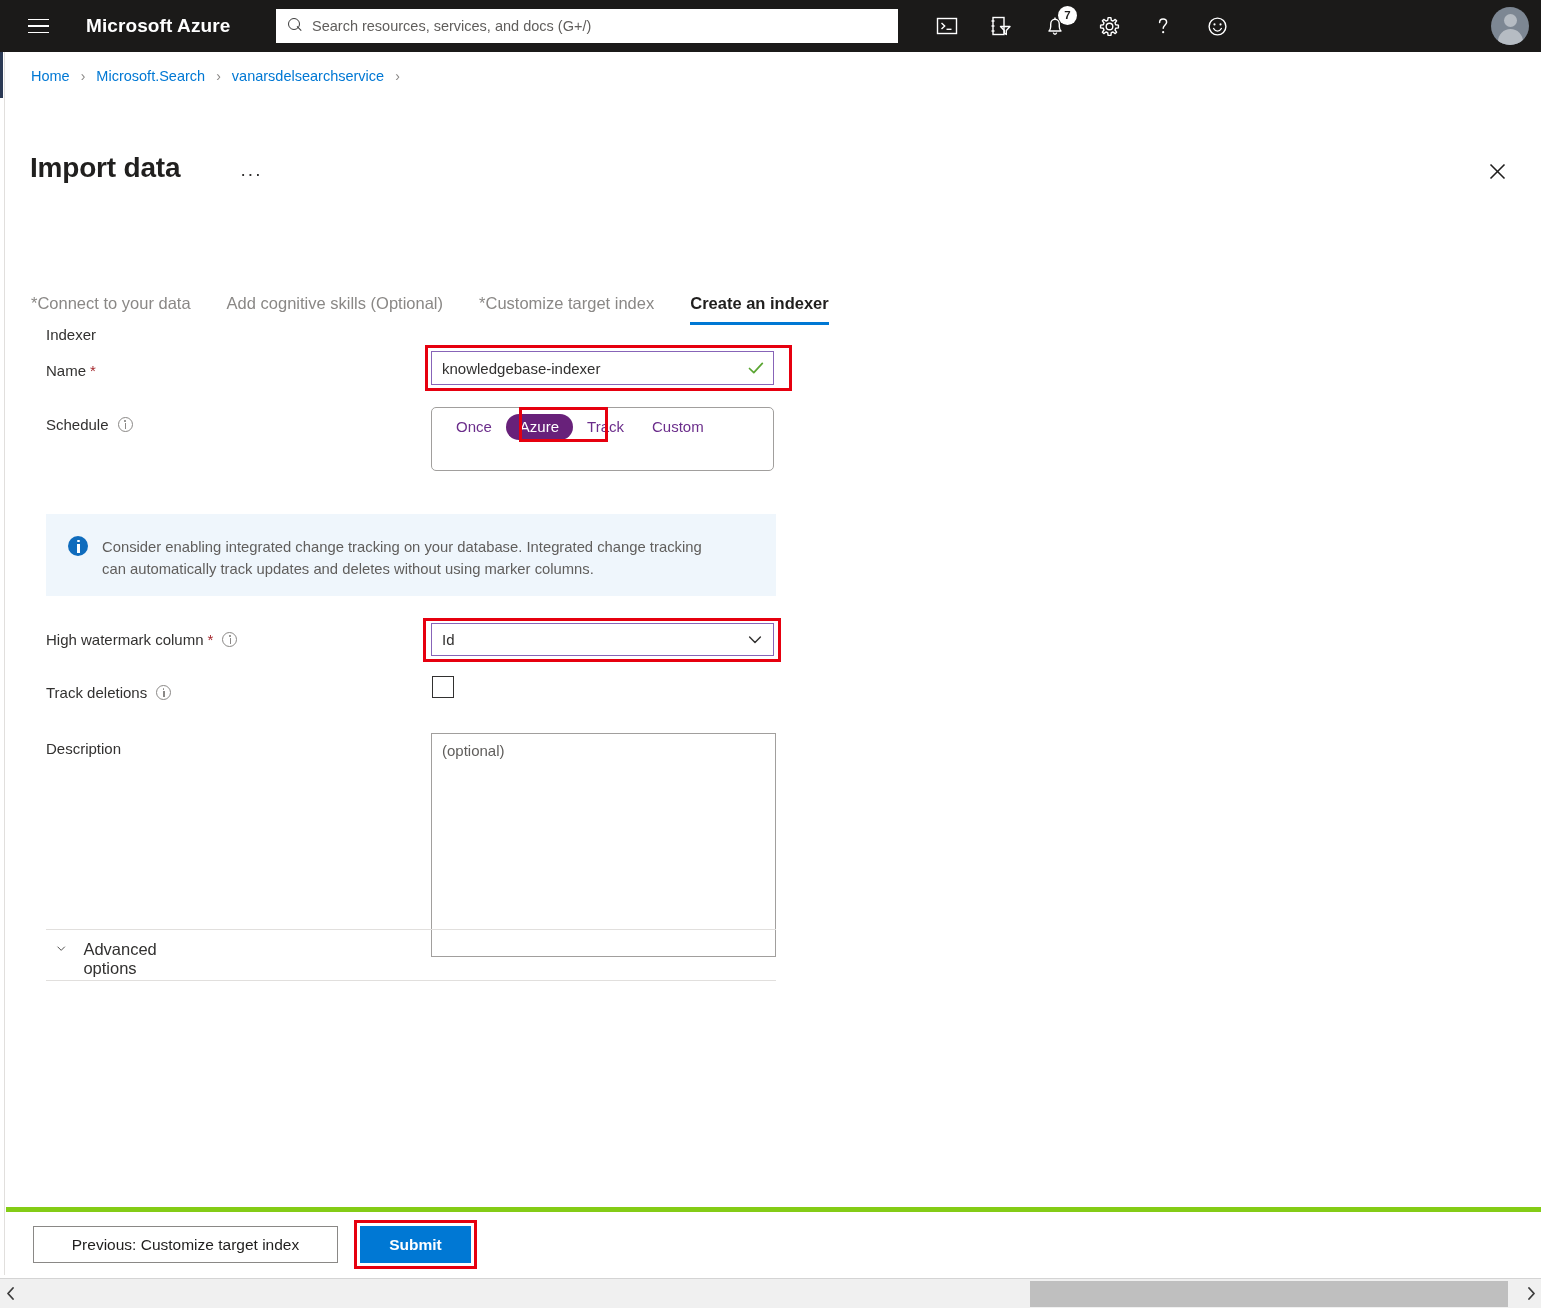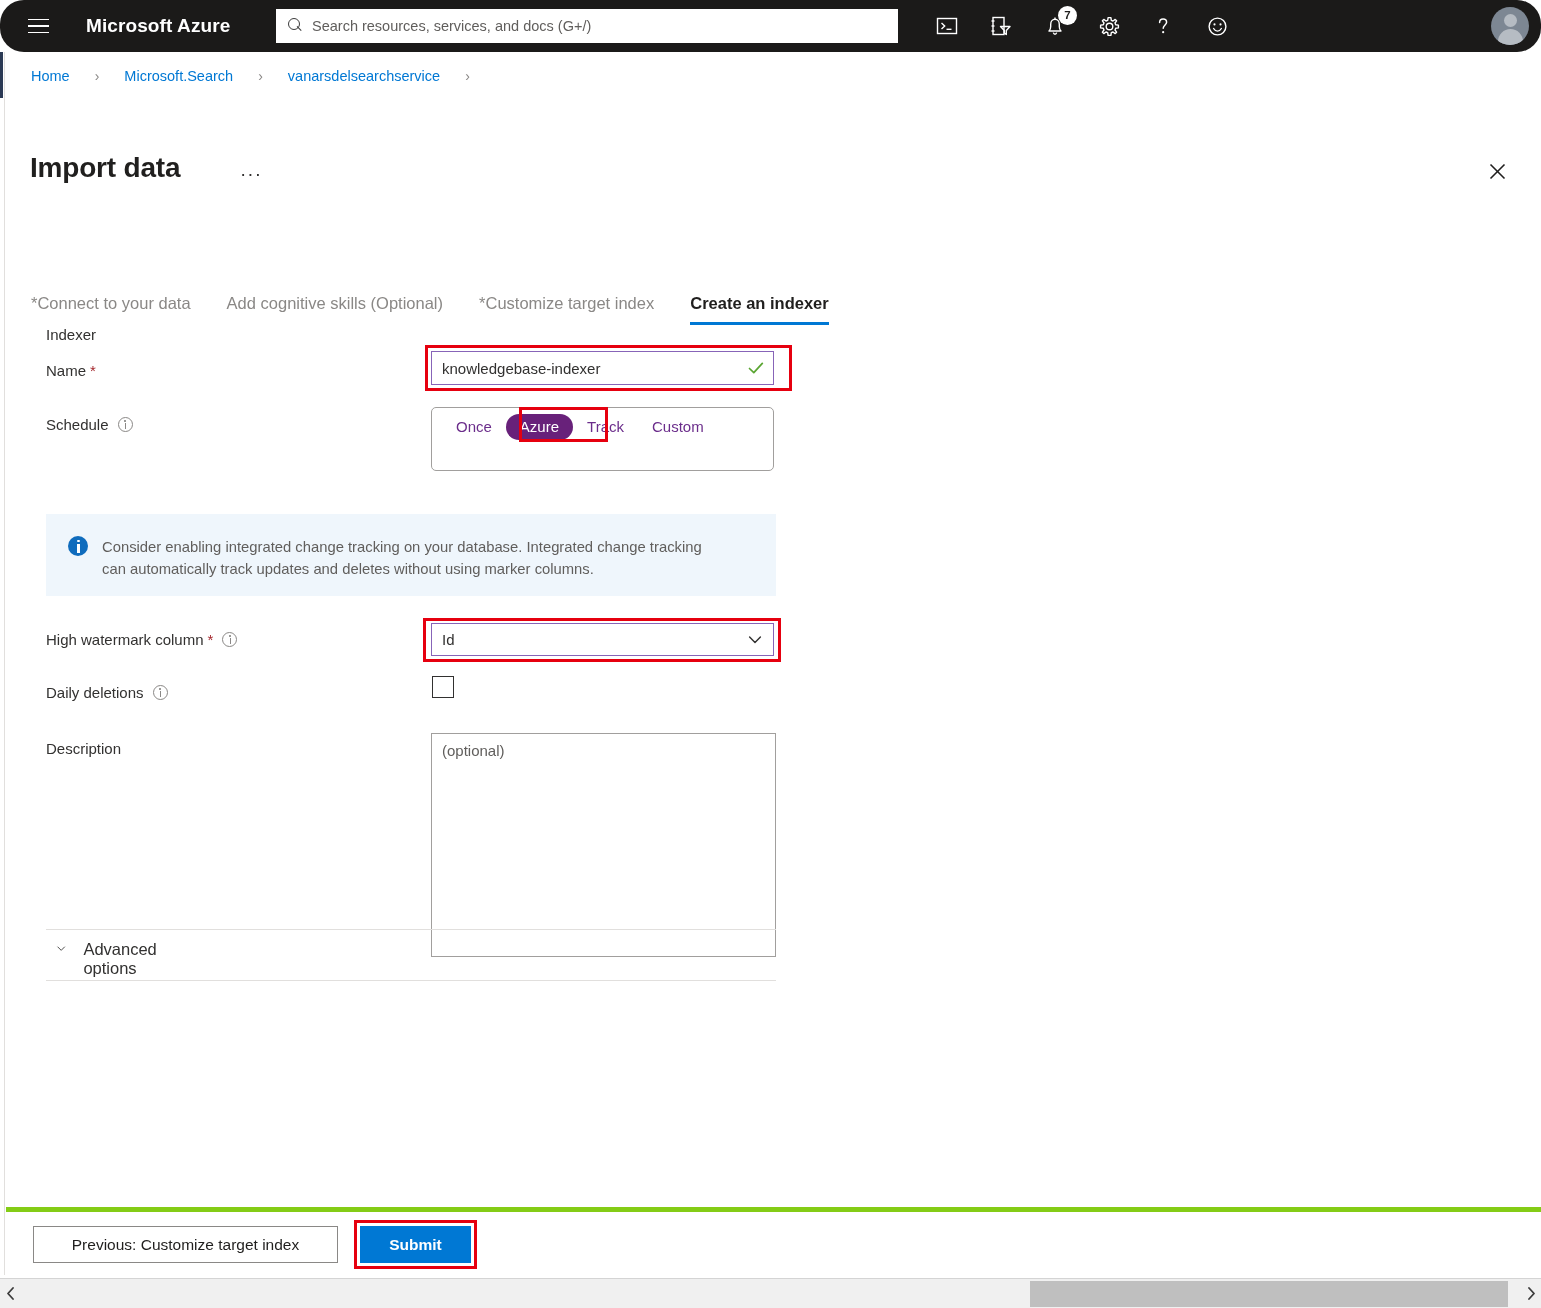--- a/index.html
+++ b/index.html
@@ -14,21 +14,20 @@
 
   
   .topbar {
     position: absolute;
     top: 0; left: 0;
     width: 1541px;
     height: 52px;
     background: #1b1a19;
     display: flex;
     align-items: center;
-    border-radius: 24px;
   }
   .hamburger {
     width: 48px; height: 52px;
     display: flex; flex-direction: column;
     align-items: center; justify-content: center;
     gap: 5px;
     margin-left: 14px;
     cursor: pointer;
   }
   .hamburger span {
@@ -158,21 +157,21 @@
     width: 1535px;
     height: 1223px;
     background: #ffffff;
   }
 
   .breadcrumb {
     position: absolute;
     left: 25px; top: 16px;
     display: flex; align-items: center;
     font-size: 14.5px;
-    gap: 14px;
+    gap: 0px;
   }
   .breadcrumb a {
     color: #0078d4;
     text-decoration: none;
     cursor: pointer;
     white-space: nowrap;
   }
   .breadcrumb .sep {
     color: #8a8886;
     margin: 0 11px;
@@ -653,21 +652,21 @@
 
     <div class="dropdown">
       <span class="dval">Id</span>
       <svg width="16" height="16" viewBox="0 0 16 16">
         <path d="M2.6 5 L8 10.6 L13.4 5" fill="none" stroke="#323130" stroke-width="1.4" stroke-linecap="round" stroke-linejoin="round"></path>
       </svg>
     </div>
     <div class="annot" style="left:417px; top:566px; width:358px; height:44px;"></div>
 
     <div class="lbl" style="left:40px; top:632px;">
-      <span>Daily deletions</span>
+      <span>Track deletions</span>
       <span class="infoi"></span>
     </div>
     <div class="checkbox"></div>
 
     <div class="lbl" style="left:40px; top:688px;">Description</div>
 
     <div class="descbox">
       <textarea placeholder="(optional)" style=""></textarea>
     </div>
 

